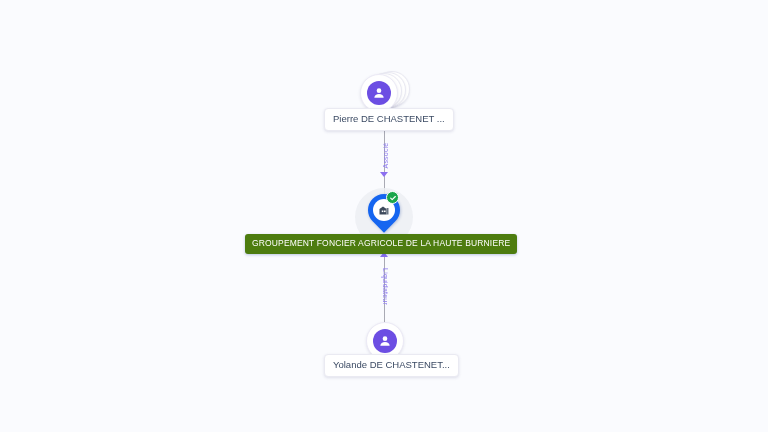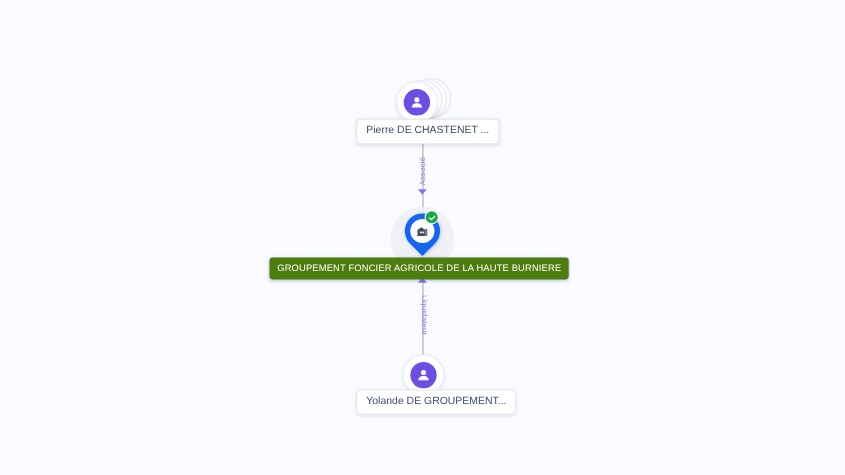--- a/index.html
+++ b/index.html
@@ -233,15 +233,15 @@
       <div class="person-circle">
         <div class="avatar-disc">
           <svg width="14" height="14" viewBox="0 0 24 24" aria-hidden="true">
             <circle cx="12" cy="8" r="4" fill="#ffffff"></circle>
             <path d="M4 20c0-4.2 3.6-6.5 8-6.5s8 2.3 8 6.5z" fill="#ffffff"></path>
           </svg>
         </div>
       </div>
     </div>
   </div>
-  <div class="node-pill" id="label-person-bottom">Yolande DE GROUPEMENT...</div>
+  <div class="node-pill" id="label-person-bottom">Yolande DE CHASTENET...</div>
 
 </div>
 
 </body></html>

